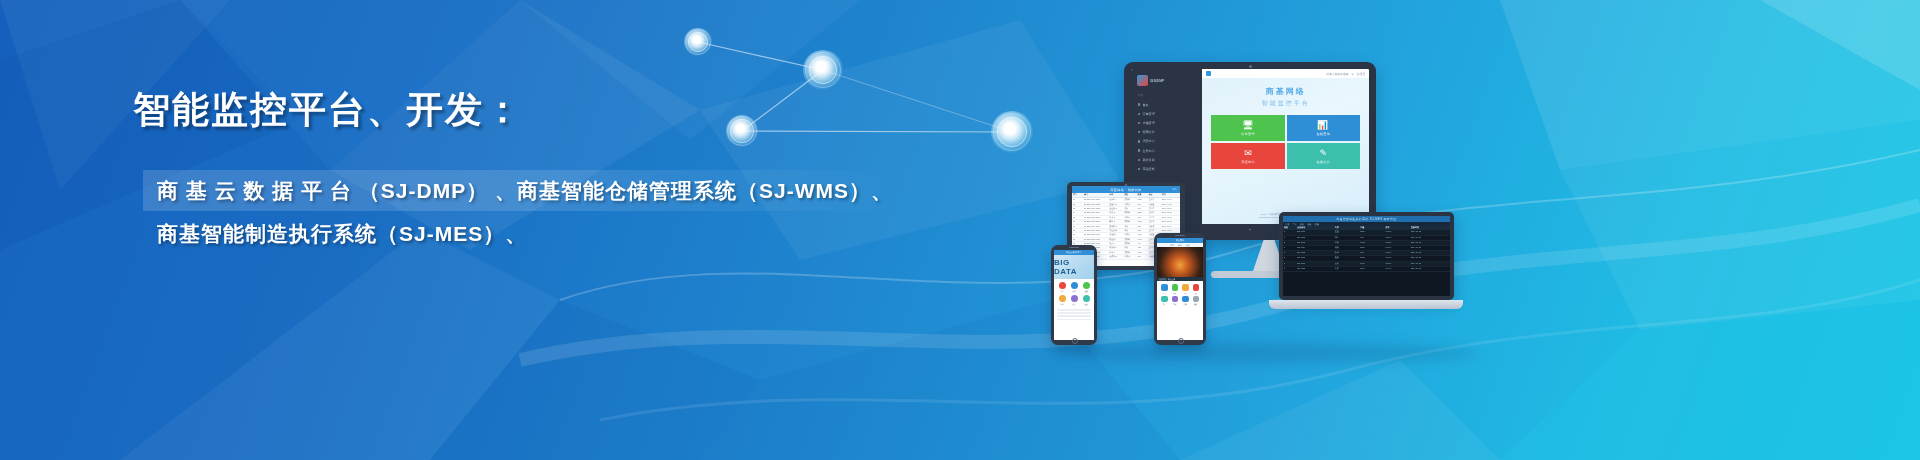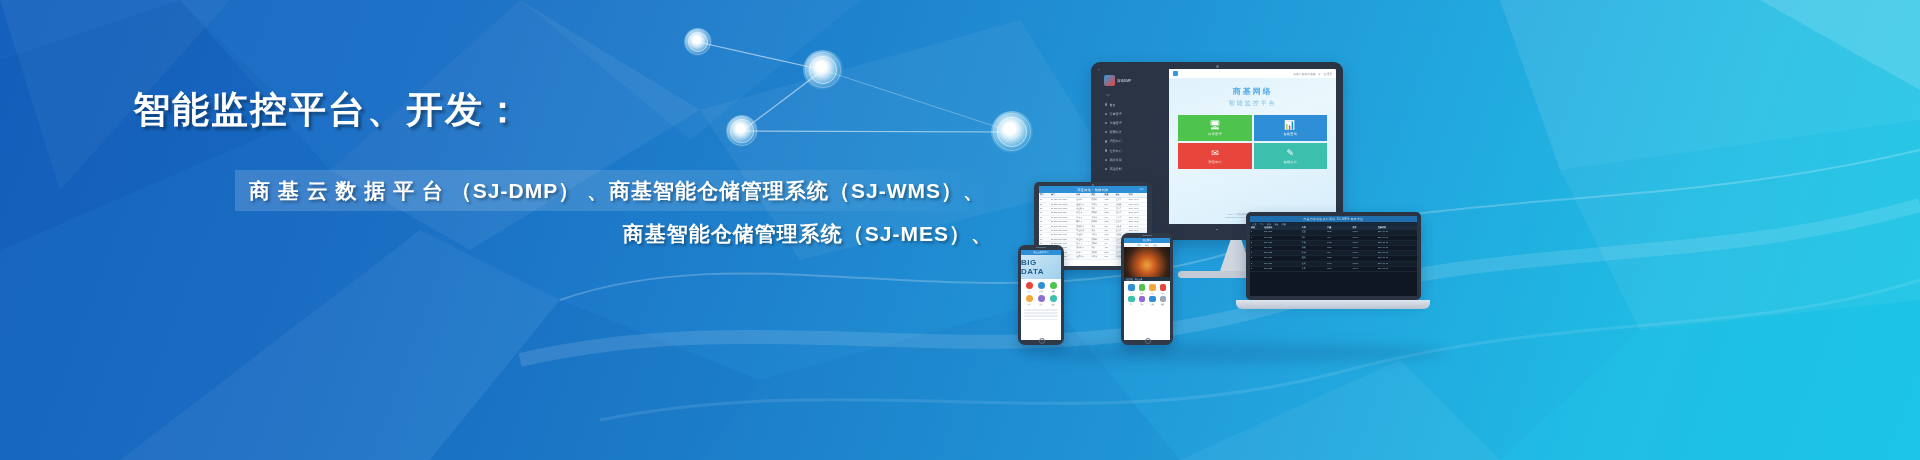--- a/index.html
+++ b/index.html
@@ -13,41 +13,41 @@
     background:linear-gradient(110deg,#1560bd 0%,#1a6ec4 22%,#1f86cf 45%,#22a3dd 68%,#1fbde4 86%,#19c6e6 100%);
   }
   .wavebox{position:absolute;inset:0;pointer-events:none;}
   
   .copy{position:absolute;left:133px;top:88px;width:860px;}
   .headline{
     font-size:37px;font-weight:bold;color:#ffffff;letter-spacing:2px;
     text-shadow:3px 3px 3px rgba(0,0,0,.35);
     margin:0 0 38px 0;line-height:1.2;white-space:nowrap;
   }
-  .lines{margin:0;padding:0;list-style:none;text-align:right;}
+  .lines{margin:0;padding:0;list-style:none;}
   .line{
     font-size:21px;font-weight:bold;color:#ffffff;letter-spacing:1px;
     text-shadow:2px 2px 3px rgba(0,0,0,.35);
     line-height:1.0;white-space:nowrap;margin:0;
   }
   .line1{
     display:inline-block;padding:10px 8px 10px 14px;margin-left:10px;
     background:linear-gradient(90deg,rgba(255,255,255,.16) 0%,rgba(255,255,255,.13) 55%,rgba(255,255,255,0) 100%);
   }
   .line2{display:block;padding:12px 0 0 24px;}
   
   .node{position:absolute;border-radius:50%;
     background:radial-gradient(circle at 45% 42%,#ffffff 0%,#ffffff 16%,rgba(236,250,255,.85) 30%,rgba(190,238,252,.35) 55%,rgba(160,230,250,0) 74%);
   }
   .node::after{content:"";position:absolute;inset:14%;border-radius:50%;
     border:1.5px solid rgba(255,255,255,.55);}
   .node::before{content:"";position:absolute;inset:4%;border-radius:50%;
     border:1px solid rgba(255,255,255,.3);}
   
-  .devices{position:absolute;left:996px;top:55px;width:480px;height:300px;text-decoration:underline;}
+  .devices{position:absolute;left:1029px;top:55px;width:480px;height:300px;text-decoration:underline;}
   .shadow{position:absolute;border-radius:50%;background:rgba(10,60,110,.18);filter:blur(6px);}
   
   .imac{position:absolute;left:95px;top:7px;width:252px;height:178px;
     background:#2b3444;border-radius:9px;padding:7px 7px 16px 7px;box-sizing:border-box;
     box-shadow:0 6px 16px rgba(3,40,80,.28);}
   .imac-cam{position:absolute;left:50%;top:3px;width:3px;height:3px;margin-left:-1.5px;border-radius:50%;background:#657083;}
   .imac-screen{width:100%;height:100%;display:flex;overflow:hidden;border-radius:2px;background:#e9f6fd;}
   .imac-chin{position:absolute;left:0;bottom:0;width:100%;height:15px;
     background:#2b3444;border-radius:0 0 9px 9px;display:flex;align-items:center;justify-content:center;}
   .apple-logo{width:7px;height:8px;background:#8d95a3;
@@ -179,21 +179,21 @@
 
   <span class="node" style="left:684px;top:28px;width:28px;height:28px;"></span>
   <span class="node" style="left:803px;top:50px;width:40px;height:40px;"></span>
   <span class="node" style="left:726px;top:115px;width:32px;height:32px;"></span>
   <span class="node" style="left:991px;top:111px;width:42px;height:42px;"></span>
 
   <div class="copy">
     <h1 class="headline">智能监控平台、开发：</h1>
     <div class="lines">
       <div class="line line1">商 基 云 数 据 平 台 （SJ-DMP） 、商基智能仓储管理系统（SJ-WMS）、</div>
-      <div class="line line2">商基智能仓储管理系统（SJ-MES）、</div>
+      <div class="line line2">商基智能制造执行系统（SJ-MES）、</div>
     </div>
   </div>
 
   <div class="devices">
 
     <span class="shadow" style="left:30px;top:288px;width:420px;height:20px;"></span>
 
     <div class="imac">
       <span class="imac-cam"></span>
       <div class="imac-screen">

